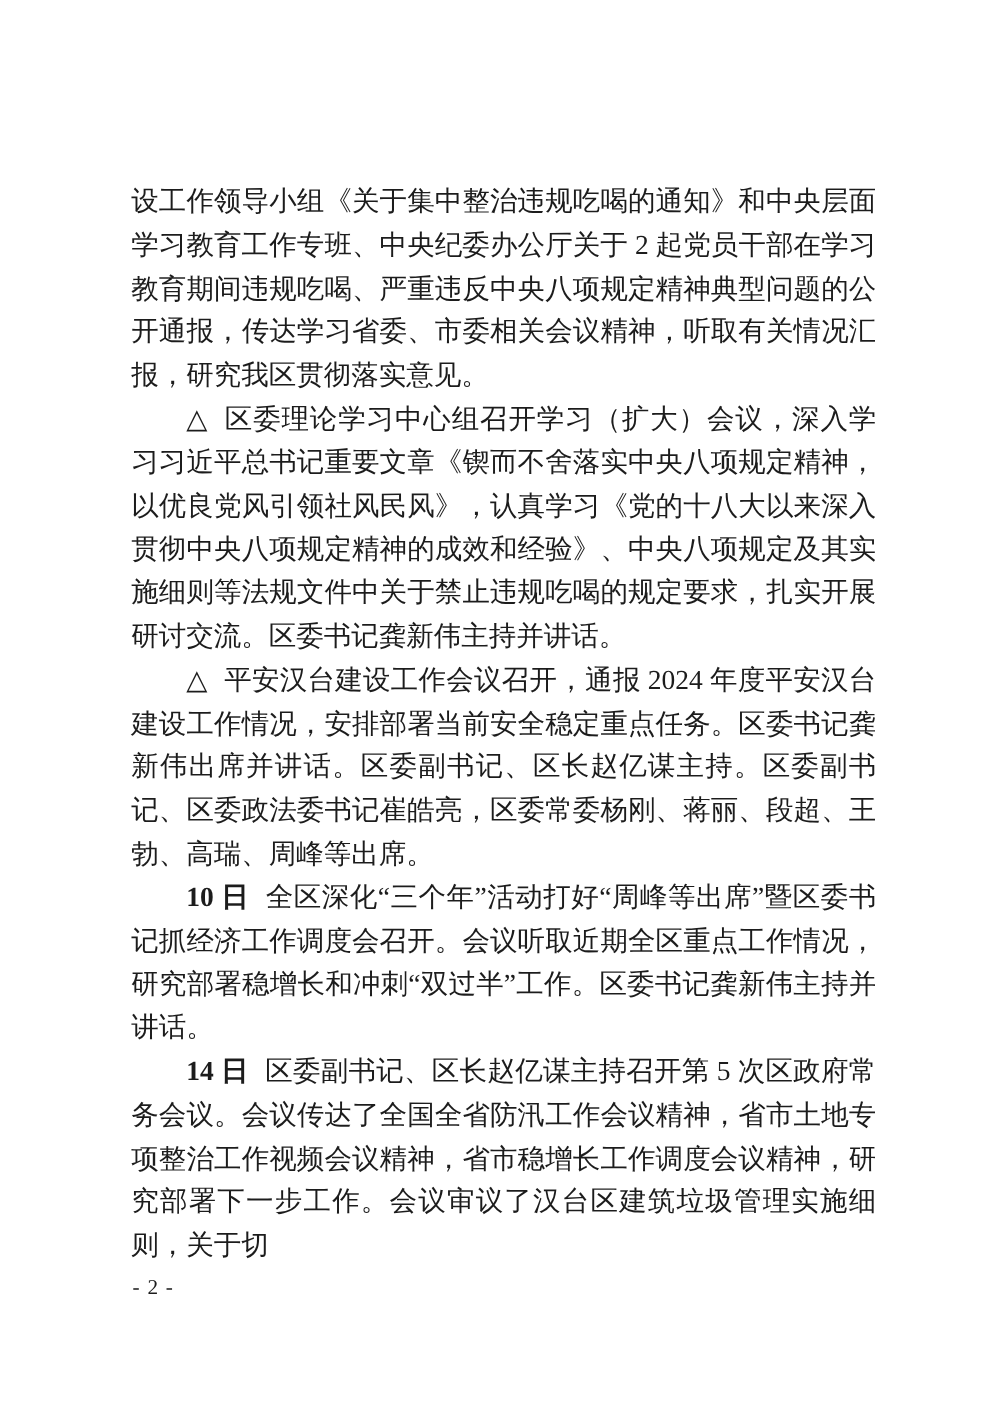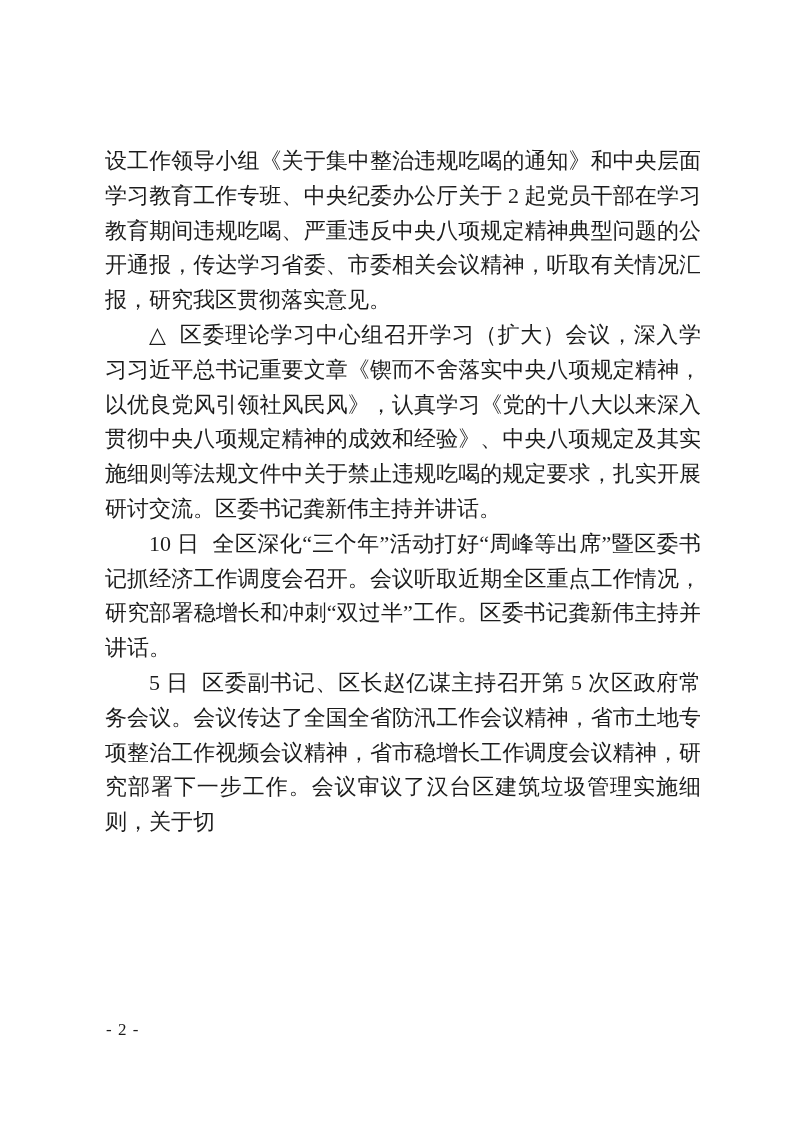--- a/index.html
+++ b/index.html
@@ -33,21 +33,21 @@
   .para.indent {
     text-indent: 2em;
   }
   .marker {
     margin-right: 0.6em;
   }
   .marker.triangle {
     font-weight: normal;
   }
   .marker.date {
-    font-weight: normal;
+    font-weight: bold;
   }
   .page-number {
     position: absolute;
     left: 106px;
     top: 1020px;
     font-size: 17px;
     letter-spacing: 1px;
     color: #1c1c1c;
   }
 </style>
@@ -59,26 +59,29 @@
   <div class="content">
 
     <p class="para">
       <span>设工作领导小组《关于集中整治违规吃喝的通知》和中央层面学习教育工作专班、中央纪委办公厅关于 2 起党员干部在学习教育期间违规吃喝、严重违反中央八项规定精神典型问题的公开通报，传达学习省委、市委相关会议精神，听取有关情况汇报，研究我区贯彻落实意见。</span>
     </p>
 
     <p class="para indent">
       <span class="marker triangle">△</span><span>区委理论学习中心组召开学习（扩大）会议，深入学习习近平总书记重要文章《锲而不舍落实中央八项规定精神，以优良党风引领社风民风》，认真学习《党的十八大以来深入贯彻中央八项规定精神的成效和经验》、中央八项规定及其实施细则等法规文件中关于禁止违规吃喝的规定要求，扎实开展研讨交流。区委书记龚新伟主持并讲话。</span>
     </p>
 
+    <p class="para indent">
+      <span class="marker triangle">△</span><span>平安汉台建设工作会议召开，通报 2024 年度平安汉台建设工作情况，安排部署当前安全稳定重点任务。区委书记龚新伟出席并讲话。区委副书记、区长赵亿谋主持。区委副书记、区委政法委书记崔皓亮，区委常委杨刚、蒋丽、段超、王勃、高瑞、周峰等出席。</span>
+    </p>
 
     <p class="para indent">
       <span class="marker date">10 日</span><span>全区深化“三个年”活动打好“周峰等出席”暨区委书记抓经济工作调度会召开。会议听取近期全区重点工作情况，研究部署稳增长和冲刺“双过半”工作。区委书记龚新伟主持并讲话。</span>
     </p>
 
     <p class="para indent">
-      <span class="marker date">5 日</span><span>区委副书记、区长赵亿谋主持召开第 5 次区政府常务会议。会议传达了全国全省防汛工作会议精神，省市土地专项整治工作视频会议精神，省市稳增长工作调度会议精神，研究部署下一步工作。会议审议了汉台区建筑垃圾管理实施细则，关于切</span>
+      <span class="marker date">14 日</span><span>区委副书记、区长赵亿谋主持召开第 5 次区政府常务会议。会议传达了全国全省防汛工作会议精神，省市土地专项整治工作视频会议精神，省市稳增长工作调度会议精神，研究部署下一步工作。会议审议了汉台区建筑垃圾管理实施细则，关于切</span>
     </p>
 
   </div>
 
   <div class="page-number">- 2 -</div>
 
 </div>
 
 </body></html>

